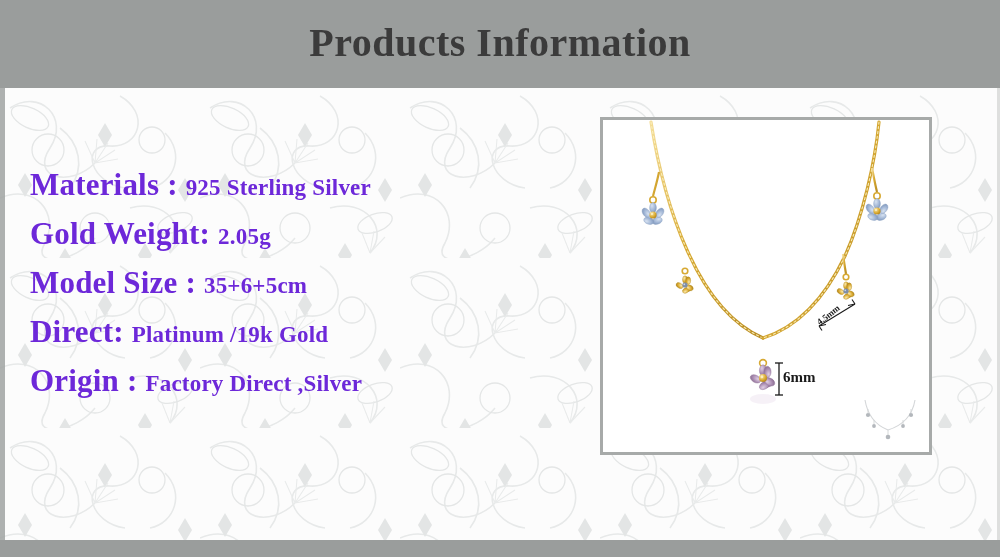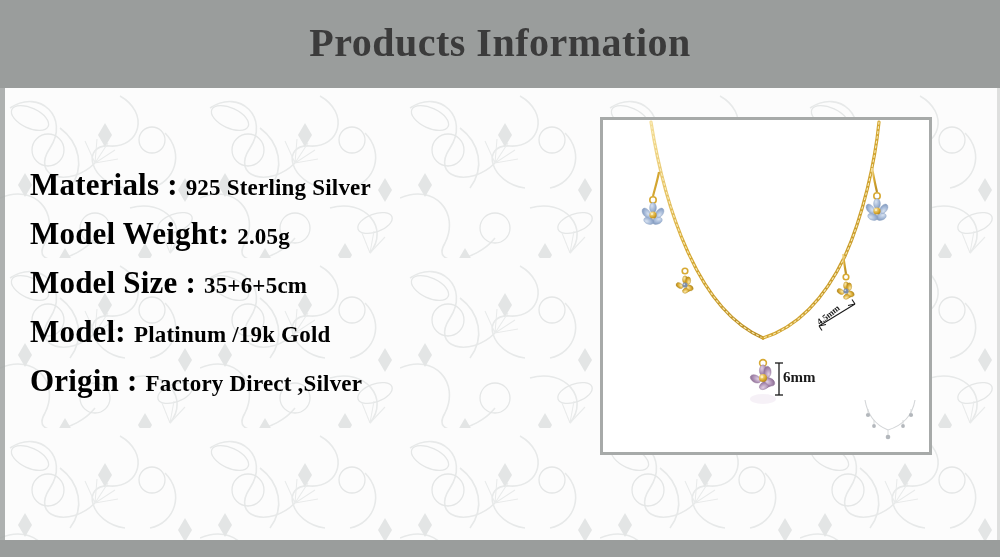--- a/index.html
+++ b/index.html
@@ -75,21 +75,21 @@
   
   .specs {
     position: absolute;
     left: 30px; top: 160px;
     width: 520px;
   }
   .spec-row {
     height: 49px;
     line-height: 49px;
     white-space: nowrap;
-    color: #000000;
+    color: #6d28d9;
   }
   .spec-label {
     font-size: 31px;
     font-weight: bold;
     font-family: "Liberation Serif", serif;
     letter-spacing: .2px;
   }
   .spec-value {
     font-size: 23px;
     font-weight: bold;
@@ -176,29 +176,29 @@
   <div class="header">
     <div class="header-title">Products Information</div>
   </div>
 
   <div class="specs">
     <div class="spec-row">
       <span class="spec-label">Materials :</span>
       <span class="spec-value">925 Sterling Silver</span>
     </div>
     <div class="spec-row">
-      <span class="spec-label">Model Weight:</span>
+      <span class="spec-label">Gold Weight:</span>
       <span class="spec-value">2.05g</span>
     </div>
     <div class="spec-row">
       <span class="spec-label">Model Size :</span>
       <span class="spec-value">35+6+5cm</span>
     </div>
     <div class="spec-row">
-      <span class="spec-label">Model:</span>
+      <span class="spec-label">Direct:</span>
       <span class="spec-value">Platinum /19k Gold</span>
     </div>
     <div class="spec-row">
       <span class="spec-label">Origin :</span>
       <span class="spec-value">Factory Direct ,Silver</span>
     </div>
   </div>
 
   <div class="photo-frame">
     <svg class="photo-svg" viewBox="0 0 326 332">

